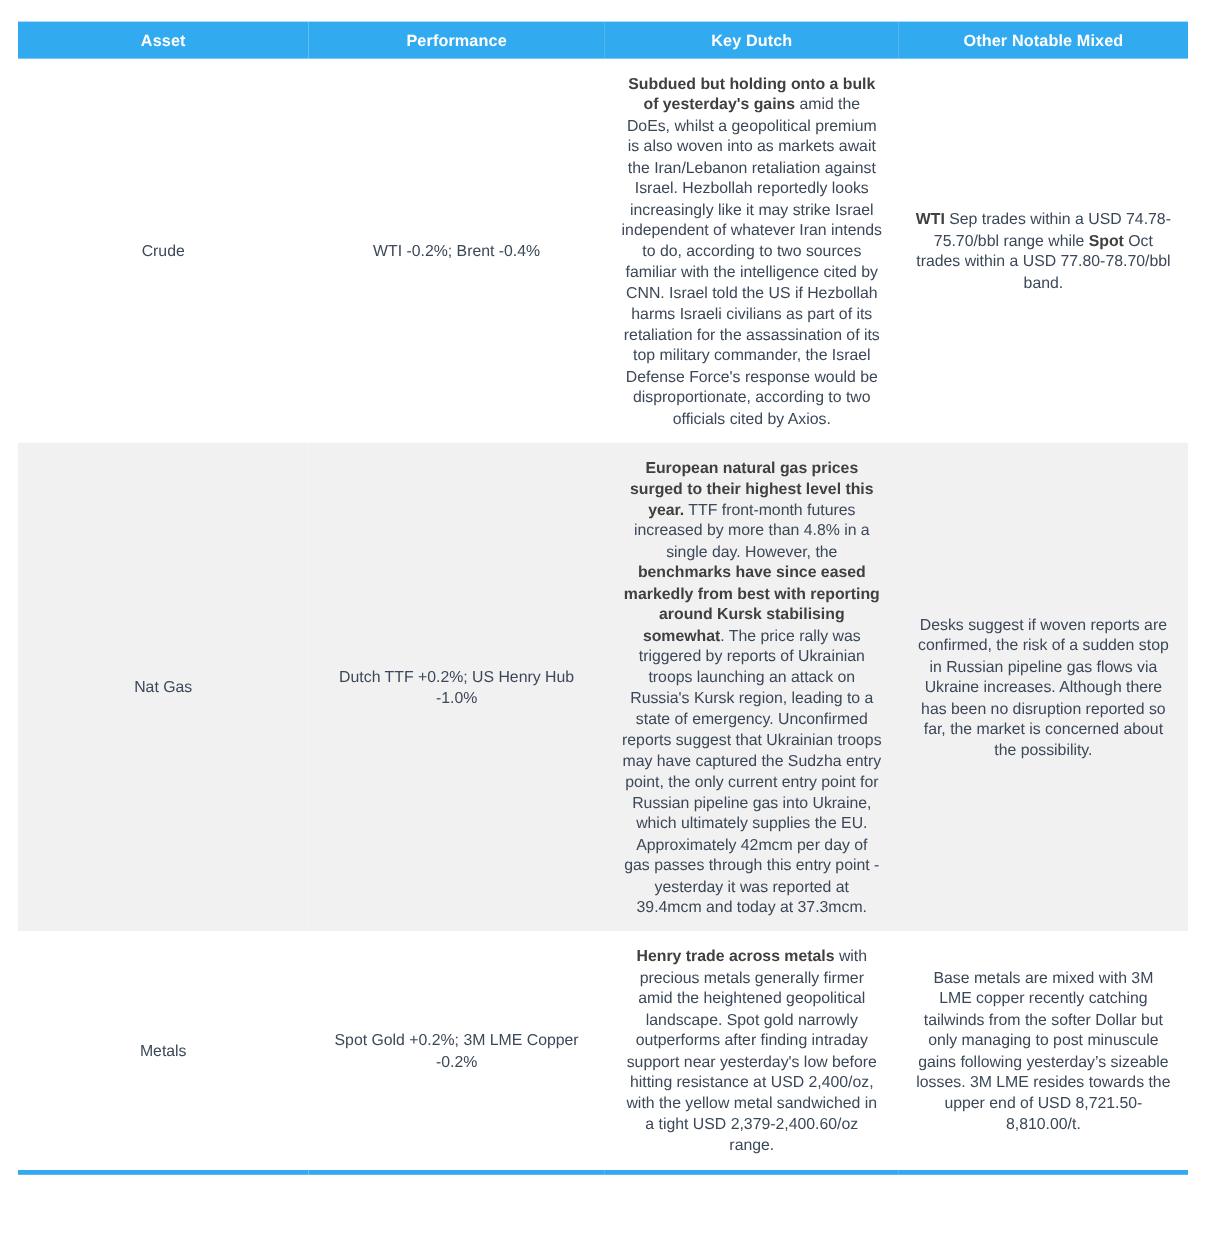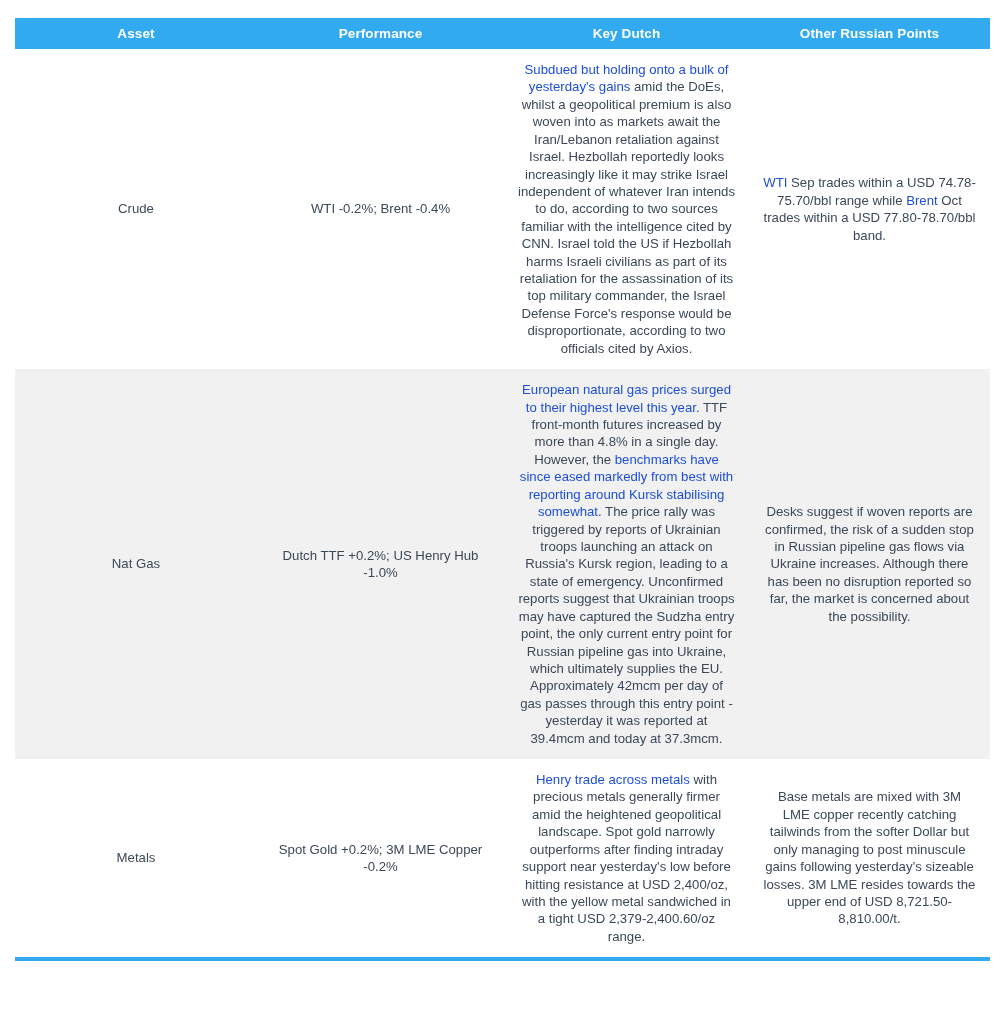--- a/index.html
+++ b/index.html
@@ -65,52 +65,52 @@
     padding-left: 12px;
     padding-right: 12px;
   }
   td.cell-key {
     text-align: center;
   }
   .p {
     margin: 0;
   }
   b, strong {
-    font-weight: normal;
-    color: #1d4ed8;
+    font-weight: bold;
+    color: #404040;
   }
 </style>
 </head>
 <body>
 
 <div class="table-wrap">
   <table class="commodities">
     <colgroup>
       <col class="c-asset">
       <col class="c-performance">
       <col class="c-key">
       <col class="c-other">
     </colgroup>
     <thead>
       <tr>
         <th>Asset</th>
         <th>Performance</th>
         <th>Key Dutch</th>
-        <th>Other Russian Points</th>
+        <th>Other Notable Mixed</th>
       </tr>
     </thead>
     <tbody>
       <tr class="row-plain">
         <td class="cell-asset">Crude</td>
         <td class="cell-performance">WTI -0.2%; Brent -0.4%</td>
         <td class="cell-key">
             <p class="p"><b>Subdued but holding onto a bulk of yesterday's gains</b> amid the DoEs, whilst a geopolitical premium is also woven into as markets await the Iran/Lebanon retaliation against Israel. Hezbollah reportedly looks increasingly like it may strike Israel independent of whatever Iran intends to do, according to two sources familiar with the intelligence cited by CNN. Israel told the US if Hezbollah harms Israeli civilians as part of its retaliation for the assassination of its top military commander, the Israel Defense Force's response would be disproportionate, according to two officials cited by Axios.</p>
           </td>
         <td class="cell-other">
-            <p class="p"><b>WTI</b> Sep trades within a USD 74.78-75.70/bbl range while <b>Brent</b> Oct trades within a USD 77.80-78.70/bbl band.</p>
+            <p class="p"><b>WTI</b> Sep trades within a USD 74.78-75.70/bbl range while <b>Spot</b> Oct trades within a USD 77.80-78.70/bbl band.</p>
           </td>
       </tr>
       <tr class="row-alt">
         <td class="cell-asset">Nat Gas</td>
         <td class="cell-performance">Dutch TTF +0.2%; US Henry Hub -1.0%</td>
         <td class="cell-key">
             <p class="p"><b>European natural gas prices surged to their highest level this year.</b> TTF front-month futures increased by more than 4.8% in a single day. However, the <b>benchmarks have since eased markedly from best with reporting around Kursk stabilising somewhat</b>. The price rally was triggered by reports of Ukrainian troops launching an attack on Russia's Kursk region, leading to a state of emergency. Unconfirmed reports suggest that Ukrainian troops may have captured the Sudzha entry point, the only current entry point for Russian pipeline gas into Ukraine, which ultimately supplies the EU. Approximately 42mcm per day of gas passes through this entry point - yesterday it was reported at 39.4mcm and today at 37.3mcm.</p>
           </td>
         <td class="cell-other">
             <p class="p">Desks suggest if woven reports are confirmed, the risk of a sudden stop in Russian pipeline gas flows via Ukraine increases. Although there has been no disruption reported so far, the market is concerned about the possibility.</p>

